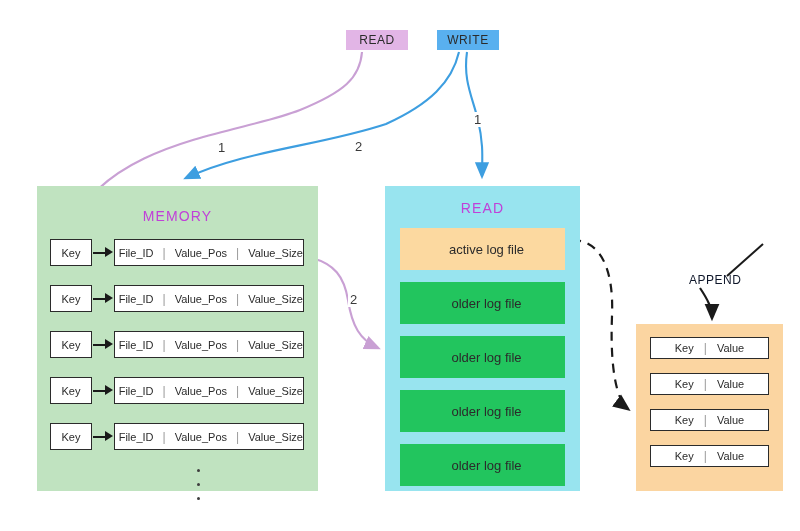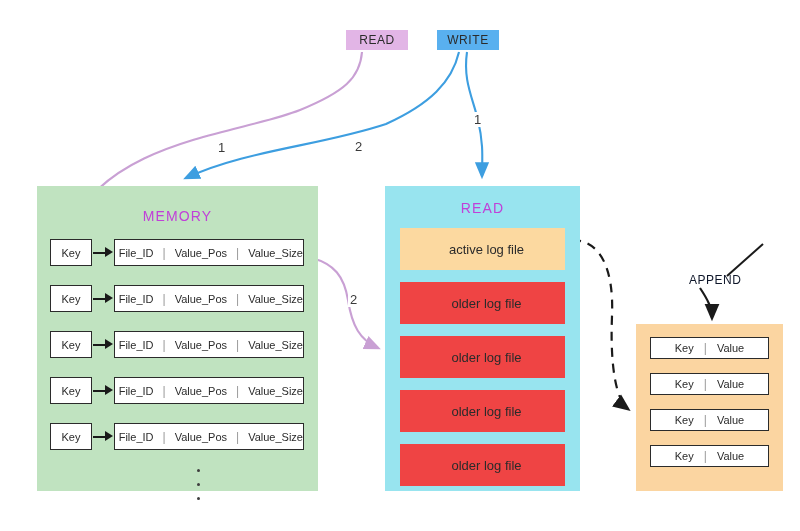--- a/index.html
+++ b/index.html
@@ -179,21 +179,21 @@
     height: 42px;
     margin-bottom: 12px;
     display: flex;
     align-items: center;
     justify-content: center;
     font-size: 13px;
     color: #2b2b2b;
     padding-left: 8px;
   }
   .log-active { background: #fcd9a0; }
-  .log-older  { background: #ef4444; }
+  .log-older  { background: #22c55e; }
 
   
   .panel-records {
     position: absolute;
     left: 636px;
     top: 324px;
     width: 147px;
     height: 167px;
     background: #fbd5a1;
   }

